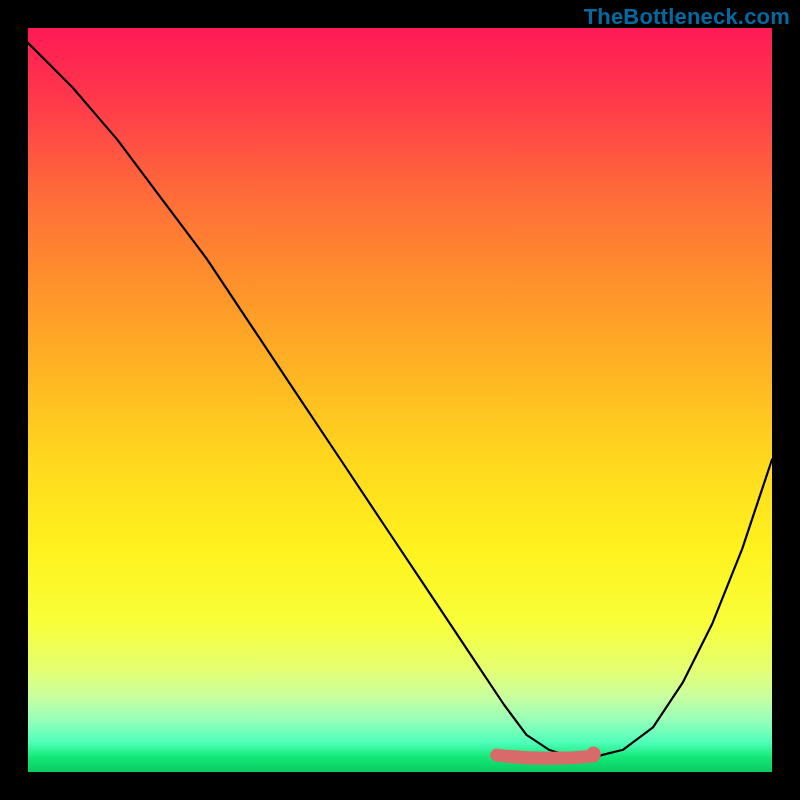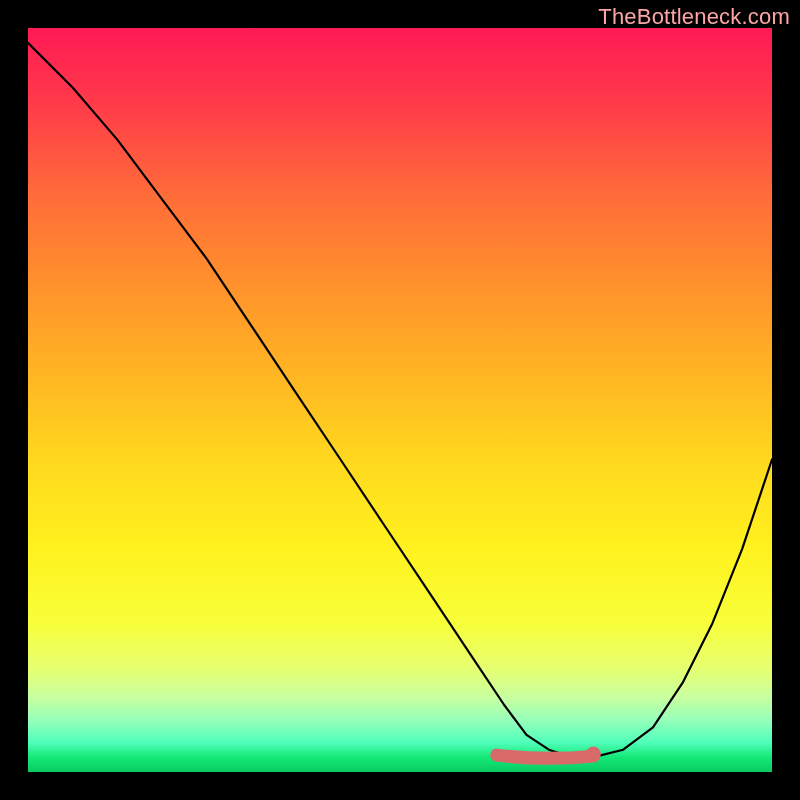--- a/index.html
+++ b/index.html
@@ -14,23 +14,23 @@
   .outer {
     position: relative;
     width: 800px;
     height: 800px;
     background: #000;
   }
   .watermark {
     position: absolute;
     top: 4px;
     right: 10px;
-    color: #fca5a5;
+    color: #0369a1;
     font-size: 22px;
-    font-weight: 400;
+    font-weight: 700;
     letter-spacing: 0.2px;
     z-index: 10;
     margin-left: 47px;
   }
   .plot-frame {
     position: absolute;
     left: 28px;
     top: 28px;
     width: 744px;
     height: 744px;

